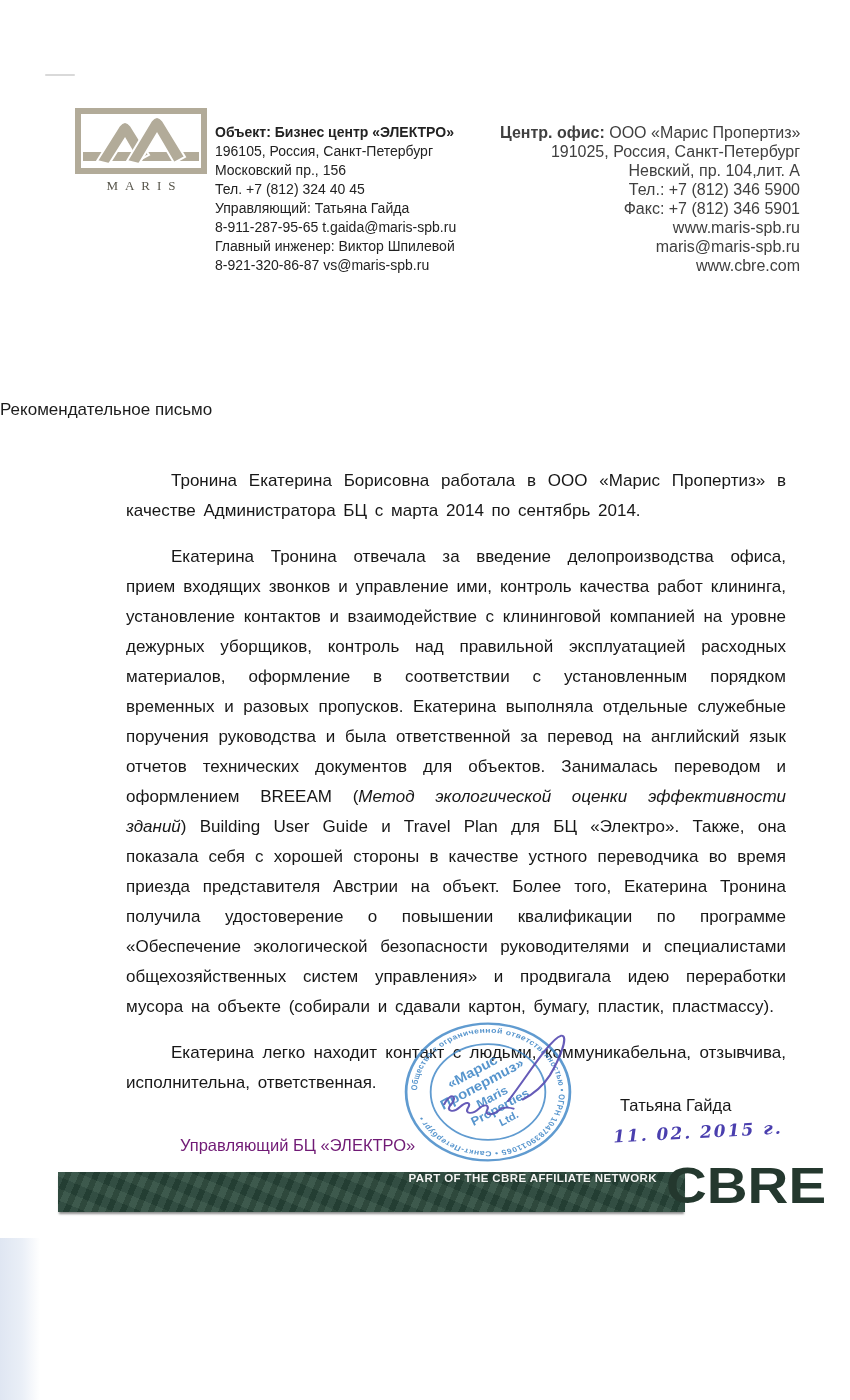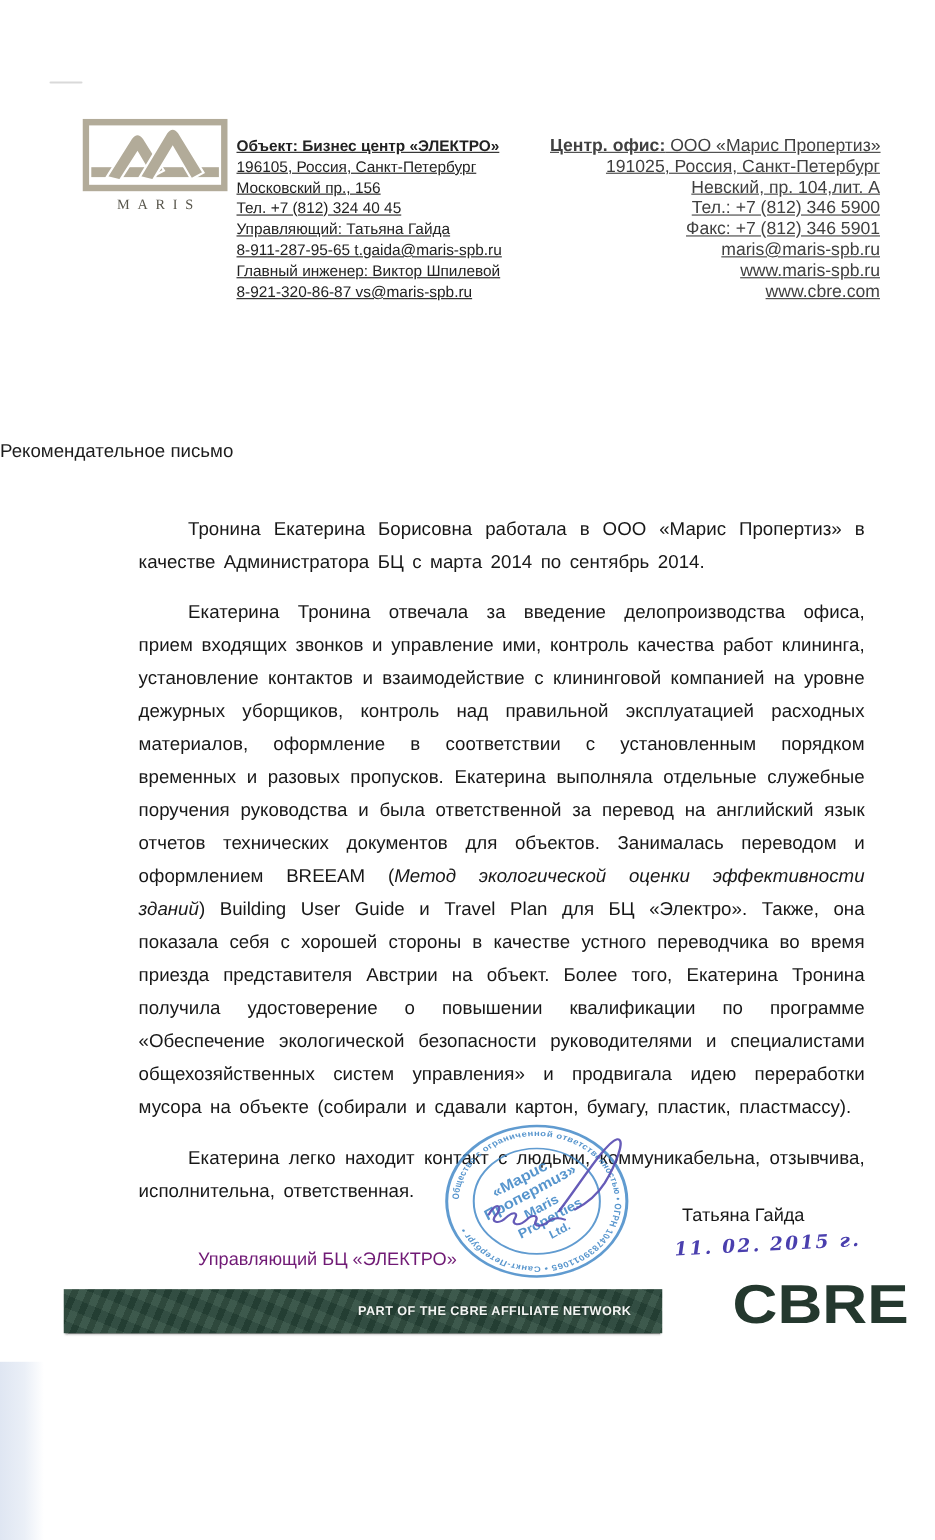--- a/index.html
+++ b/index.html
@@ -18,45 +18,45 @@
   
   .logo-wrap{position:absolute;left:75px;top:108px;width:132px;}
   .logo-mark{display:block;}
   .logo-text{display:block;text-align:center;margin-top:4px;
     font-family:"Liberation Serif", serif;font-size:13px;letter-spacing:7px;
     color:#58564c;padding-left:7px;}
   .contact-left{position:absolute;left:215px;top:123px;width:300px;
     font-size:14px;line-height:19px;color:#222;}
   .contact-right{position:absolute;right:50px;top:123px;width:300px;
     font-size:16px;line-height:19px;color:#404040;text-align:right;}
-  .contact-left .line,.contact-right .line{white-space:nowrap;text-decoration:underline;}
+  .contact-left .line,.contact-right .line{white-space:nowrap;}
   .b{font-weight:bold;}
   
   .letter-title{position:absolute;left:0;top:400px;width:850px;text-align:left;
     font-size:17px;color:#1c1c1c;}
   .body-text{position:absolute;left:110px;top:450px;width:692px;
     font-size:17px;line-height:30px;text-align:justify;color:#171717;word-spacing:3px;}
   .body-text p{margin:16px;text-indent:45px;}
   .it{font-style:italic;}
   
   .sig-left{position:absolute;left:180px;top:1136px;font-size:16.5px;color:#701a75;}
   .sig-right{position:absolute;left:620px;top:1096px;font-size:16.5px;color:#171717;}
   .sig-date{position:absolute;left:613px;top:1122px;
     font-family:"DejaVu Serif", serif;font-style:italic;font-weight:bold;
     font-size:17px;color:#4a3fae;transform:rotate(-3deg);letter-spacing:2px;}
   
   .stamp{position:absolute;left:397px;top:1016px;width:182px;height:152px;opacity:.92;}
   
-  .footer-banner{position:absolute;left:58px;top:1172px;width:544px;height:40px;
+  .footer-banner{position:absolute;left:58px;top:1172px;width:627px;height:40px;
     background:
       repeating-linear-gradient(113deg, rgba(255,255,255,0.05) 0 7px, rgba(0,0,0,0.10) 7px 13px),
       repeating-linear-gradient(23deg, rgba(20,50,40,0.25) 0 11px, rgba(90,120,105,0.12) 11px 22px),
       #2e4b3e;
     box-shadow:0 3px 2px -1px rgba(50,50,50,0.55);
-    display:flex;align-items:center;justify-content:flex-end;}
+    display:flex;justify-content:flex-end;}
   .footer-banner-text{color:#f4f6f4;font-size:11.5px;letter-spacing:0.4px;
     padding-right:28px;font-weight:bold;text-shadow:0 0 2px rgba(0,0,0,0.4);}
   .cbre-logo{position:absolute;left:666px;top:1162px;
     font-size:50px;font-weight:bold;color:#24382e;letter-spacing:0px;
     transform:scaleX(1.13);transform-origin:left center;line-height:48px;}
 </style>
 </head>
 <body>
 
 <div class="page">
@@ -84,22 +84,22 @@
     <div class="line">Главный инженер: Виктор Шпилевой</div>
     <div class="line">8-921-320-86-87 vs@maris-spb.ru</div>
   </div>
 
   <div class="contact-right">
     <div class="line"><span class="b">Центр. офис:</span><span> ООО «Марис Пропертиз»</span></div>
     <div class="line">191025, Россия, Санкт-Петербург</div>
     <div class="line">Невский, пр. 104,лит. А</div>
     <div class="line">Тел.: +7 (812) 346 5900</div>
     <div class="line">Факс:  +7 (812) 346 5901</div>
+    <div class="line">www.maris-spb.ru</div>
     <div class="line">maris@maris-spb.ru</div>
-    <div class="line">www.maris-spb.ru</div>
     <div class="line">www.cbre.com</div>
   </div>
 
   <div class="letter-title">Рекомендательное письмо</div>
 
   <div class="body-text">
     <p>Тронина Екатерина Борисовна работала в ООО «Марис Пропертиз» в качестве Администратора БЦ с марта 2014 по сентябрь 2014.</p>
     <p><span>Екатерина Тронина отвечала за введение делопроизводства офиса, прием входящих звонков и управление ими, контроль качества работ клининга, установление контактов и взаимодействие с клининговой компанией на уровне дежурных уборщиков, контроль над правильной эксплуатацией расходных материалов, оформление в соответствии с установленным порядком временных и разовых пропусков. Екатерина выполняла отдельные служебные поручения руководства и была ответственной за перевод на английский язык отчетов технических документов для объектов. Занималась переводом и оформлением BREEAM (</span><span class="it">Метод экологической оценки эффективности зданий</span><span>) Building User Guide и Travel Plan для БЦ «Электро». Также, она показала себя с хорошей стороны в качестве устного переводчика во время приезда представителя Австрии на объект. Более того, Екатерина Тронина получила удостоверение о повышении квалификации по программе «Обеспечение экологической безопасности руководителями и специалистами общехозяйственных систем управления» и продвигала идею переработки мусора на объекте (собирали и сдавали картон, бумагу, пластик, пластмассу).</span></p>
     <p>Екатерина легко находит контакт с людьми, коммуникабельна, отзывчива, исполнительна, ответственная.</p>
   </div>

